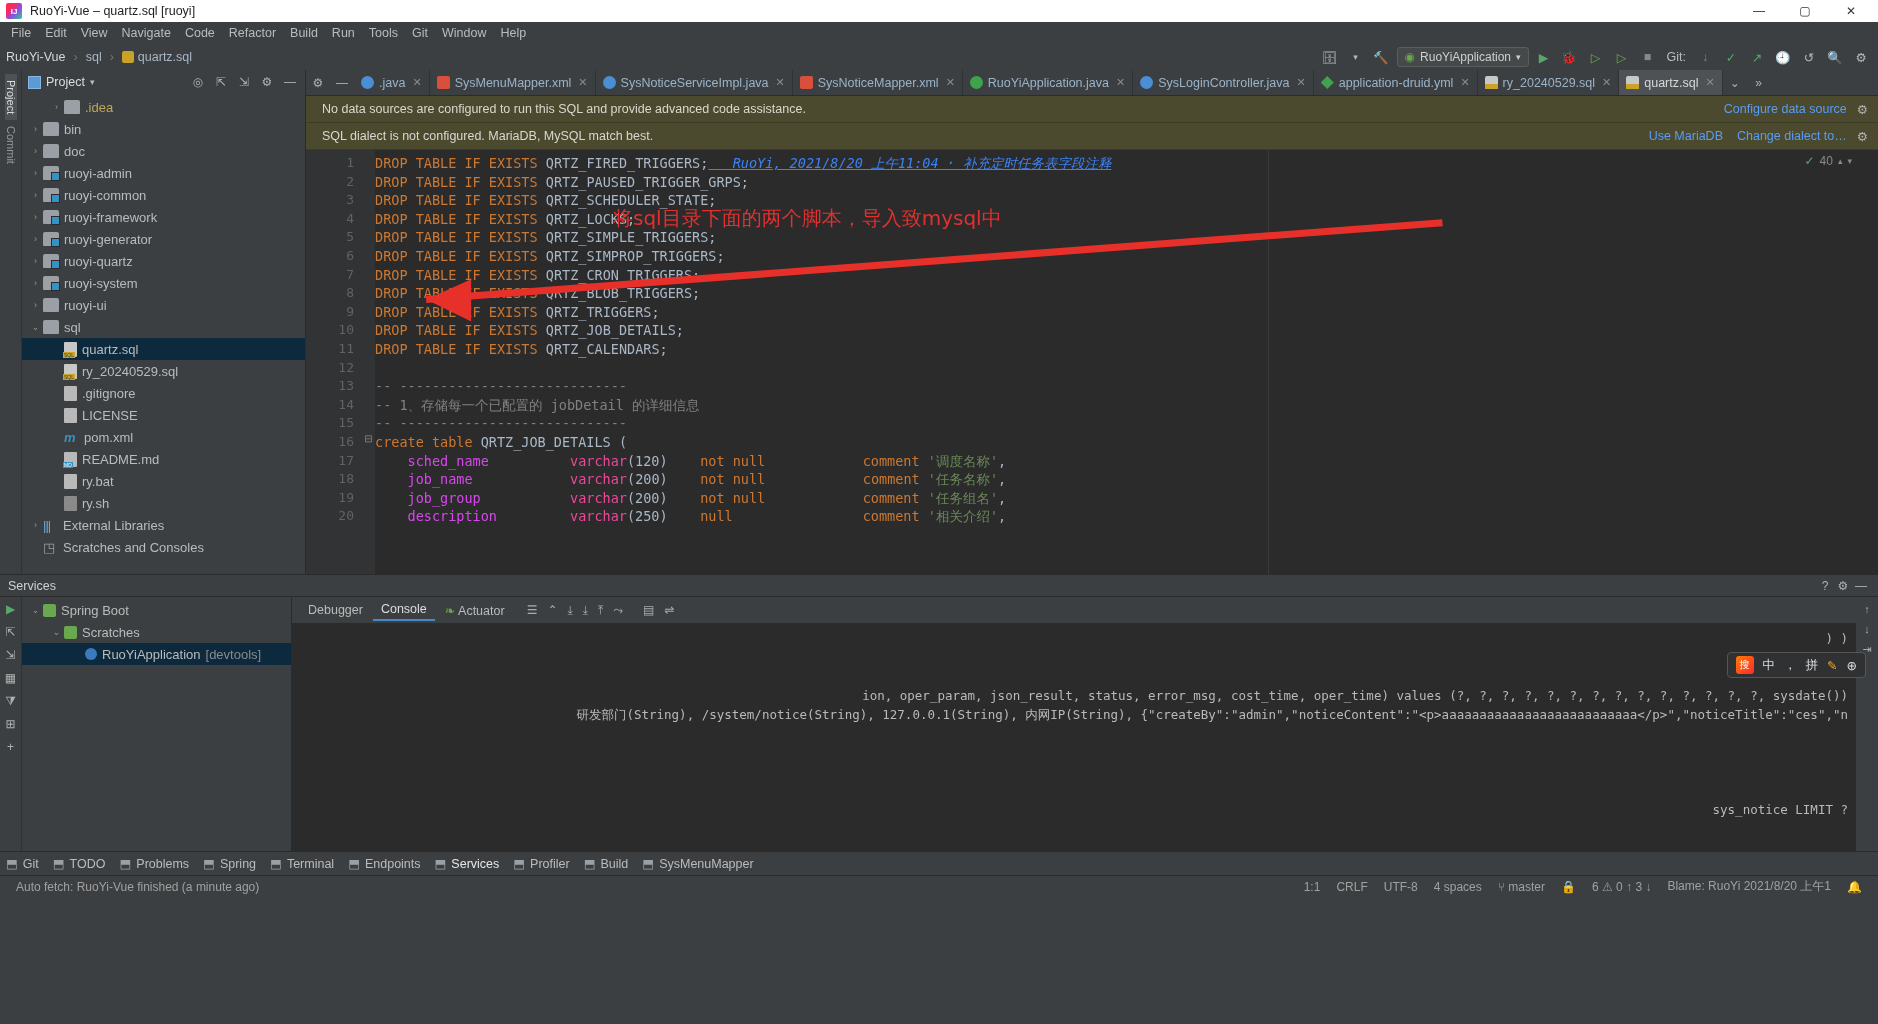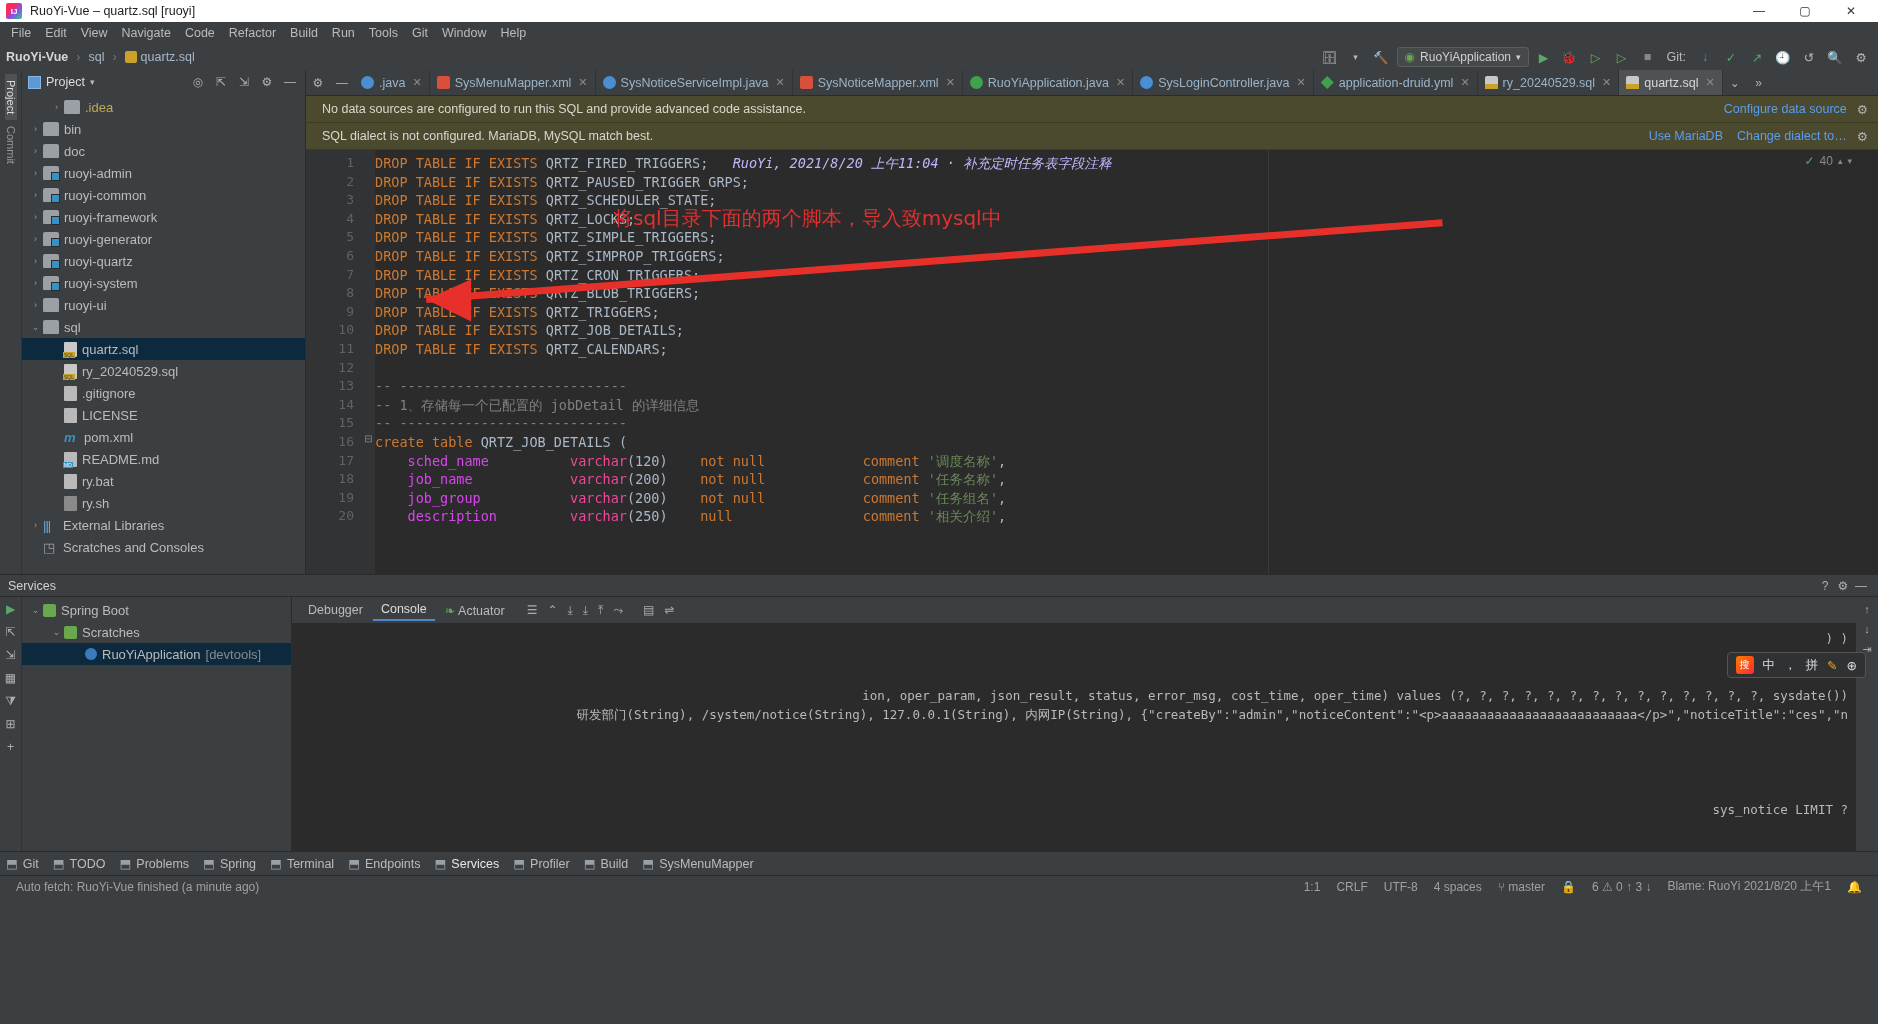--- a/index.html
+++ b/index.html
@@ -21,21 +21,21 @@
   .winbtns{ display:flex; gap:0; }
   .winbtn{ width:46px; height:22px; display:flex; align-items:center; justify-content:center; font-size:12px; color:#333;}
 
   
   .menubar { height:22px; background:#3c3f41; display:flex; align-items:center; padding-left:4px; font-size:12.5px; color:#bbb;}
   .menubar .mi { padding:2px 7px; }
 
   
   .navrow { height:26px; background:#3c3f41; display:flex; align-items:center; padding:0 6px; font-size:12.5px; gap:4px; position:relative; }
   .crumb { color:#a9b7c6; }
-  .crumb.bold{ font-weight:bold; color:#d6d6d6;}
+  .crumb.bold{ font-weight:normal; color:#d6d6d6;}
   .sep { color:#777; padding:0 4px; }
   .navspacer{ flex:1; }
   .tbtn { width:22px;height:22px; display:flex;align-items:center;justify-content:center; color:#b5b5b5; }
   .runcfg { display:flex;align-items:center;gap:5px; background:#45494a; border:1px solid #5a5d5e; border-radius:3px; height:20px; padding:0 7px; font-size:12px; color:#cfcfcf;}
   .gitlbl{ color:#bbb; padding:0 4px;}
   .sqlicon{width:12px;height:12px;background:#c9a227;border-radius:2px;display:inline-block;position:relative;}
 
   
   .body { flex:1; display:flex; min-height:0; }
 
@@ -98,21 +98,21 @@
   .foldcol{width:13px;background:#313335;padding-top:4px;font-size:10px;color:#888;text-align:center;}
   .foldcol div{height:18.6px;}
   .code{ flex:1; font-family:"DejaVu Sans Mono", monospace; font-size:13.5px; line-height:18.6px; padding-top:4px; white-space:pre; color:#a9b7c6; position:relative; overflow:hidden;}
   .code .ln{height:18.6px;}
   .kw{color:#cc7832;}
   .id{color:#a9b7c6;}
   .cmt{color:#808080;}
   .fld{color:#d946ef;}
   .typ{color:#ec4899;text-align:center;}
   .str{color:#6a8759;}
-  .ghost{color:#c4b5fd;font-style:italic;}
+  .ghost{color:#3b82f6;font-style:italic;text-decoration:underline;}
 
   .rightmargin{ position:absolute; top:0; bottom:0; left:962px; width:1px; background:#3a3a3a;}
   .inspectbox{ position:absolute; right:26px; top:4px; font-size:12px; color:#8a8a8a; display:flex; align-items:center; gap:5px;}
   .chk{color:#59a869;}
   .scrollc{position:absolute;right:0;top:0;bottom:0;width:13px;background:#2b2b2b;}
 
   
   .annot{ position:absolute; pointer-events:none; left:0; top:0; width:100%; height:100%; }
   .annot-text{ position:absolute; color:#e03030; font-size:20px; font-family:"DejaVu Sans", sans-serif;margin-left:7px; }
 

